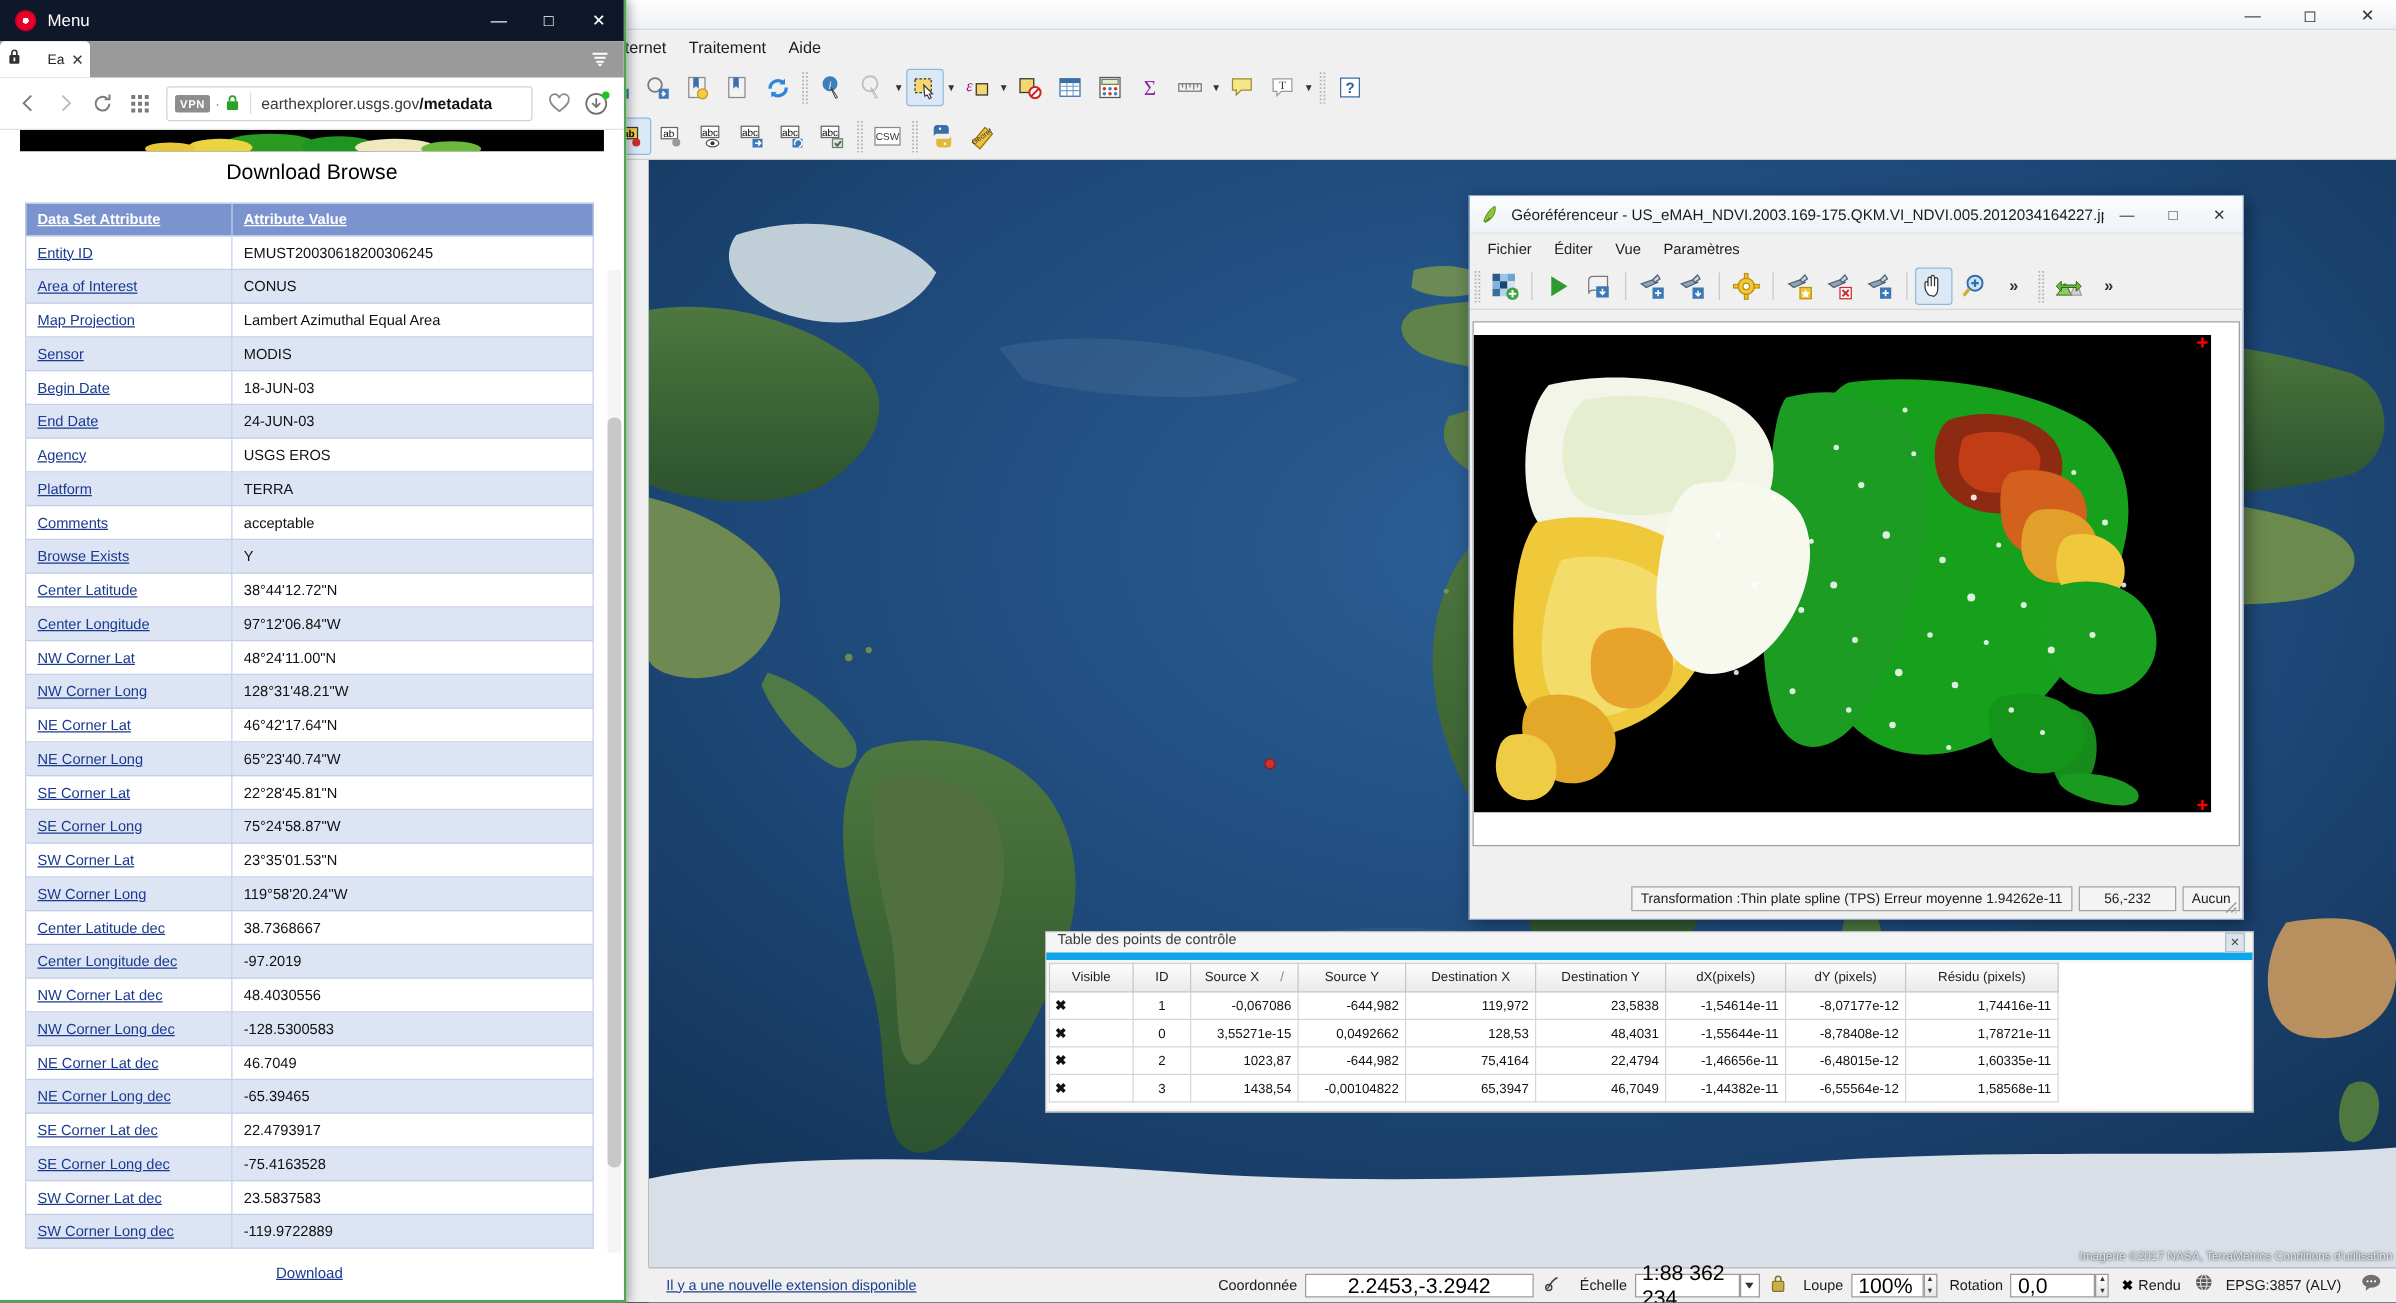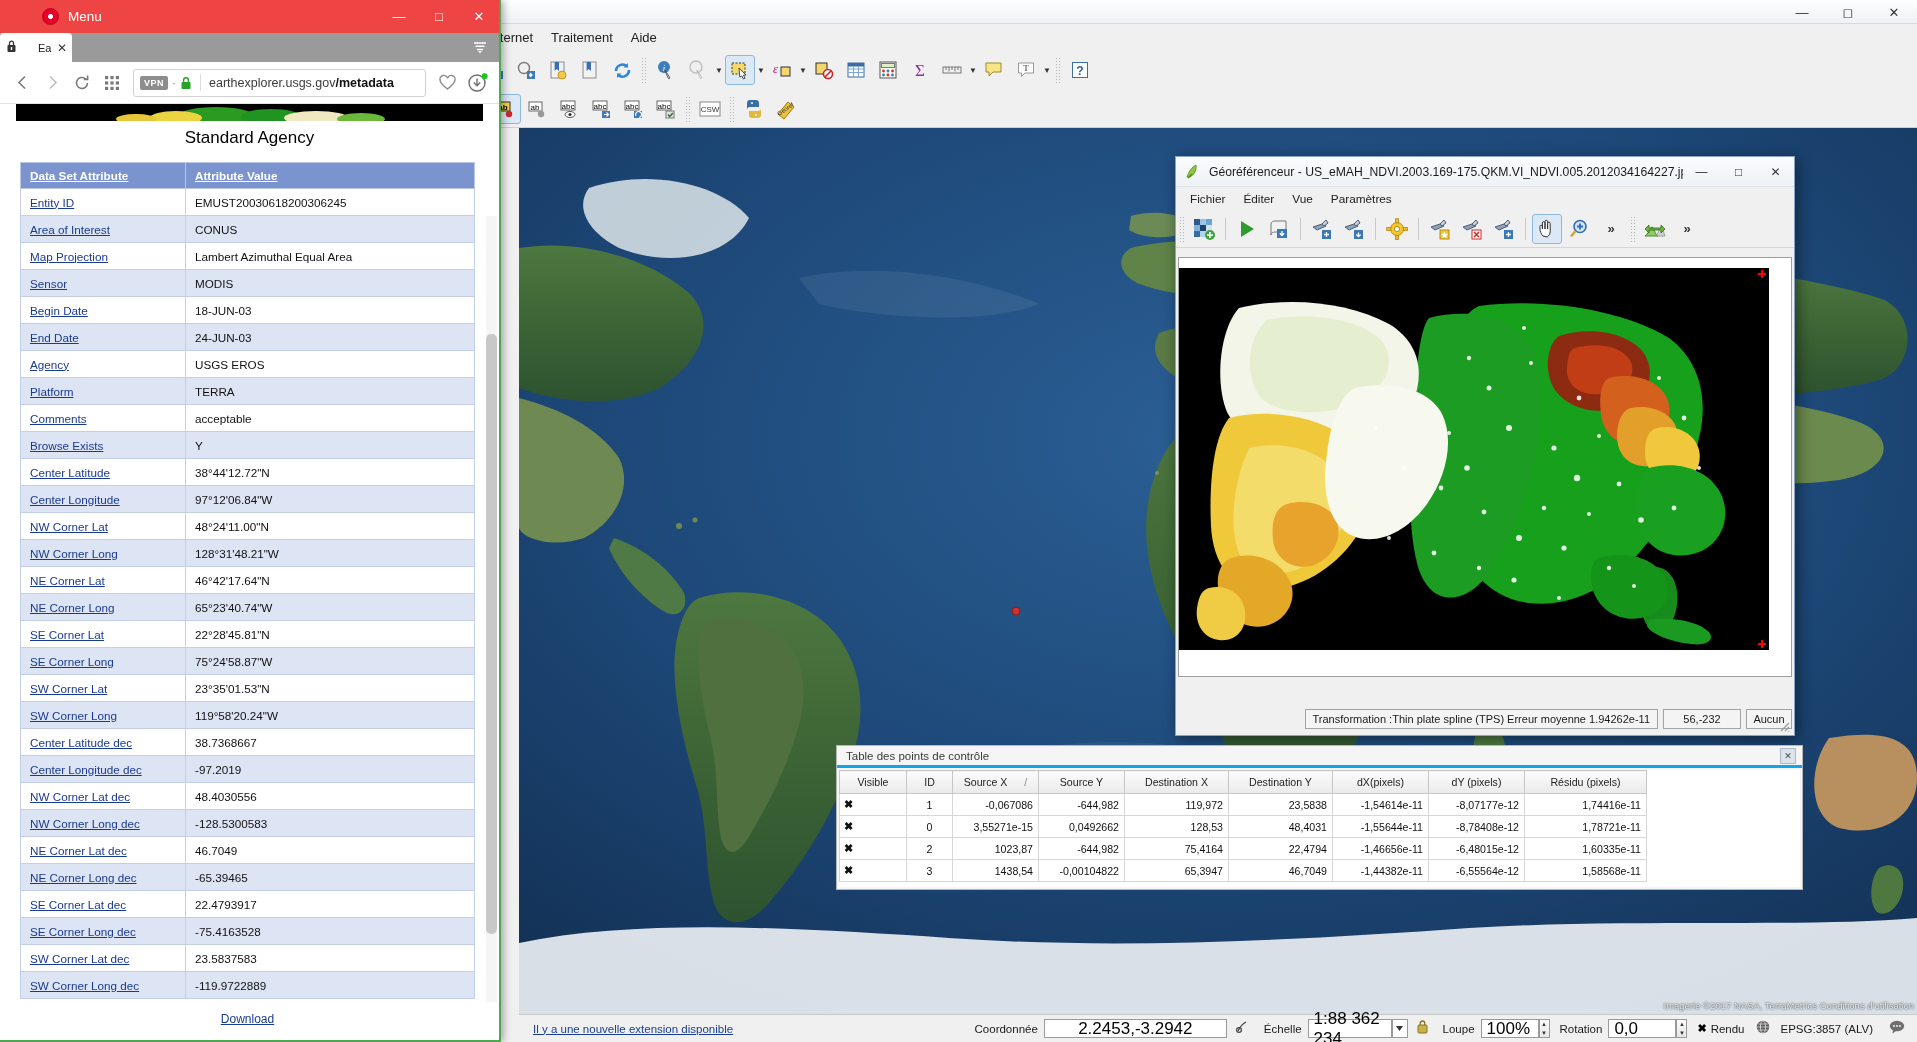--- a/index.html
+++ b/index.html
@@ -54,21 +54,21 @@
   .sb-spin { width:11px; height:19px; display:flex; flex-direction:column; justify-content:space-between;
              border:1px solid #9a9a9a; background:linear-gradient(#fdfdfd,#e7e7e7); }
   .sb-spin span { font-size:6px; line-height:8px; text-align:center; color:#333; }
 
   
   #browser-window {
     position:absolute; left:0; top:0; width:501px; height:1042px;
     background:#fff; border:2px solid #4ea852; border-top:none; border-left:none;
     box-shadow:2px 0 8px rgba(0,0,0,.35);
   }
-  #br-titlebar { height:33px; background:#ef4444; display:flex; align-items:center; position:relative;padding-left:30px; }
+  #br-titlebar { height:33px; background:#0f172a; display:flex; align-items:center; position:relative; }
   #opera-logo { width:17px; height:17px; border-radius:50%;
      background:radial-gradient(ellipse at 50% 50%, #ffffff 0 22%, #e8002b 24% 100%);
      margin-left:12px; border:1px solid #c00020; }
   #br-menu-text { font-size:13.5px; color:#ffffff; margin-left:9px; font-weight:400; }
   .br-winbtn { width:40px; height:33px; display:flex; align-items:center; justify-content:center;
                color:#fff; font-size:13px; }
 
   #br-tabstrip { height:29px; background:#9a9a9a; display:flex; align-items:flex-end; position:relative; }
   #br-tab { height:29px; width:72px; background:#fff; display:flex; align-items:center;
             border-top-left-radius:4px; border-top-right-radius:4px; padding:0 5px; }
@@ -132,22 +132,22 @@
   #geo-raster { position:absolute; left:0px; top:10px; width:590px; height:382px; }
   #geo-statusbar { position:absolute; left:2px; bottom:3px; right:2px; height:26px;
                    display:flex; align-items:center; justify-content:flex-end; }
   .geo-sb-box { border:1px solid #a3a3a3; background:#f4f4f4; height:20px; font-size:11px;
                 display:flex; align-items:center; padding:0 7px; margin-left:5px; color:#1a1a1a; }
   #geo-resize-grip { position:absolute; right:2px; bottom:2px; width:12px; height:12px; }
 
   
   #gcp-panel { position:absolute; left:836px; top:745px; width:967px; height:145px;
                background:#f5f5f5; border:1px solid #b6b6b6; }
-  #gcp-header { height:22px; display:flex; align-items:center; background:#f5f5f5;
-                border-bottom:3px solid #0ea5e9; }
+  #gcp-header { height:22px; display:flex; align-items:flex-start; background:#f5f5f5;
+                border-bottom:6px solid #0ea5e9; }
   #gcp-title { font-size:11.5px; color:#3b3b3b; margin-left:9px; flex:1; }
   #gcp-close { width:16px; height:16px; border:1px solid #aeb9c6; background:#dbe3ec; margin-right:6px;
                display:flex; align-items:center; justify-content:center; font-size:9px; color:#4a4a4a; }
   #gcp-table-wrap { position:absolute; left:2px; top:24px; right:2px; bottom:2px; background:#fff;
                     overflow:hidden; }
   #gcp-table { border-collapse:collapse; font-size:10.6px; table-layout:fixed; }
   #gcp-table th { background:linear-gradient(#fcfcfc,#eaeaea); border:1px solid #c6c6c6;
                   height:23px; font-weight:normal; color:#1d1d1d; font-size:10.6px; padding:0 4px;}
   #gcp-table td { border:1px solid #d6d6d6; height:22px; padding:0 5px; color:#111; }
   #gcp-table td.num { text-align:right; }
@@ -932,21 +932,21 @@
       <svg width="469" height="17" viewBox="0 0 469 17" preserveAspectRatio="none">
         <rect width="469" height="17" fill="#000"></rect>
         <ellipse cx="200" cy="12" rx="38" ry="9" fill="#2b9a20"></ellipse>
         <ellipse cx="255" cy="13" rx="30" ry="8" fill="#1f9420"></ellipse>
         <ellipse cx="160" cy="14" rx="26" ry="7" fill="#ead43f"></ellipse>
         <ellipse cx="300" cy="14" rx="32" ry="7" fill="#efe8c0"></ellipse>
         <ellipse cx="345" cy="15" rx="24" ry="6" fill="#6cb83a"></ellipse>
         <ellipse cx="120" cy="15" rx="20" ry="5" fill="#e8c63a"></ellipse>
       </svg>
     </div>
-    <div id="page-heading">Standard Agency</div>
+    <div id="page-heading">Download Browse</div>
 
     <table id="meta-table">
       <thead>
         <tr>
           <th><span>Data Set Attribute</span></th>
           <th><span>Attribute Value</span></th>
         </tr>
       </thead>
       <tbody id="meta-body">
           <tr>

